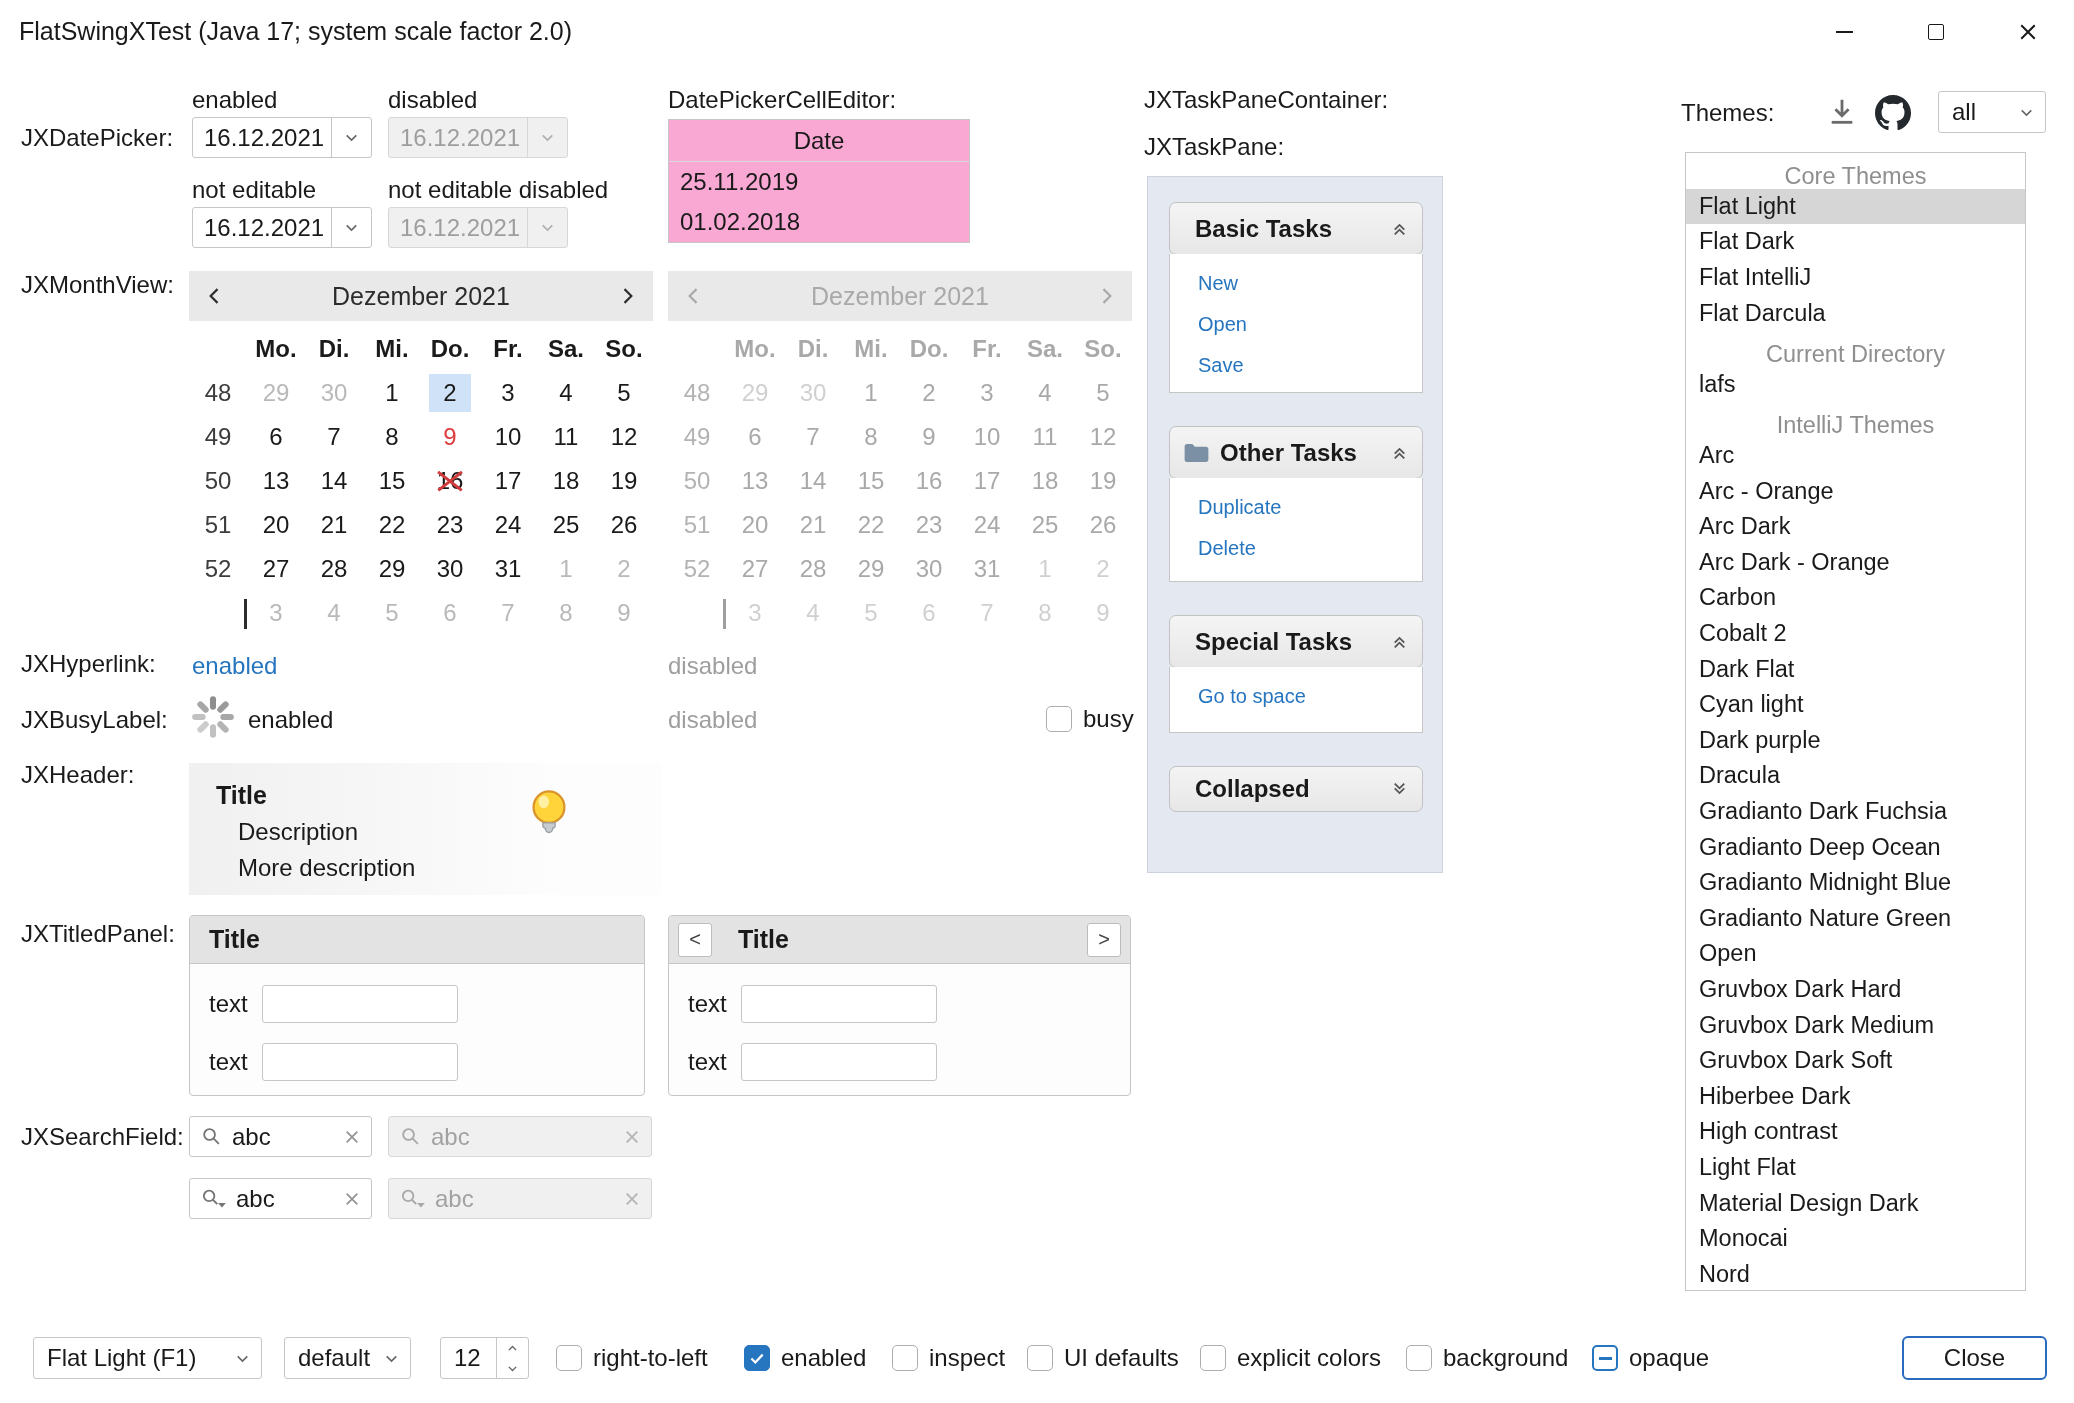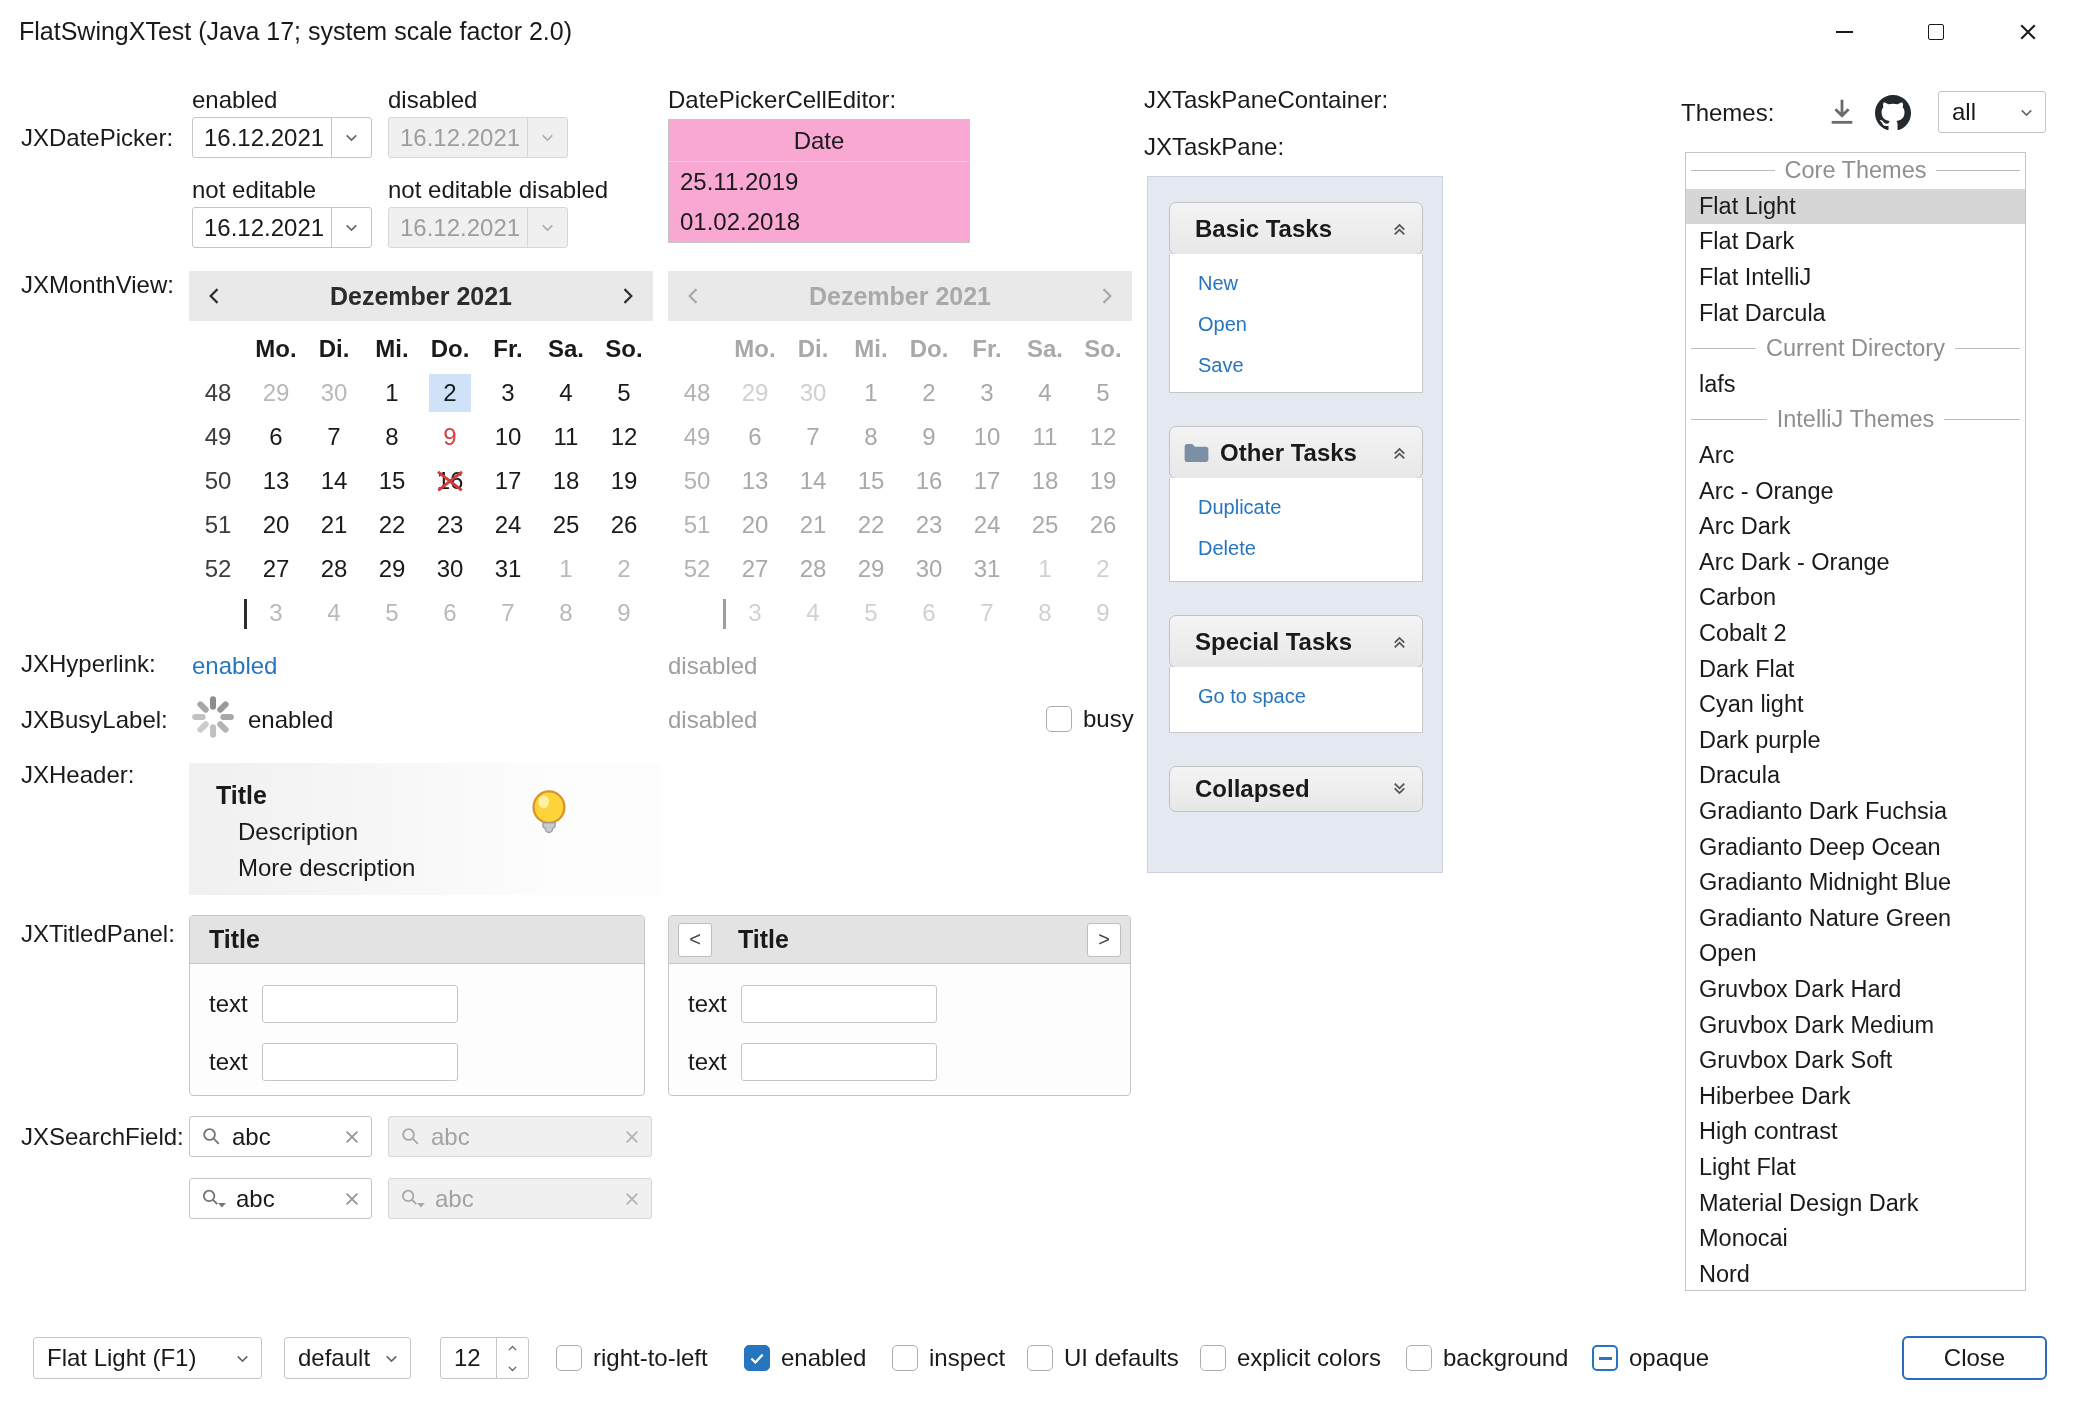--- a/index.html
+++ b/index.html
@@ -25,21 +25,21 @@
   .datepicker.disabled{background:#f0f0f0;border-color:#d7d7d7;color:#9e9e9e;}
   .datepicker.disabled .arrow{border-left-color:#d7d7d7;color:#aeaeae;}
   
   .cell-editor{position:absolute;left:668px;top:119px;width:302px;border:1px solid #c6c6c6;background:#f9a8d4;}
   .ce-header{height:42px;border-bottom:1px solid #d9d9d9;display:flex;align-items:center;justify-content:center;font-size:24px;}
   .ce-row{height:40px;display:flex;align-items:center;padding-left:11px;font-size:24px;}
   
   .cal{position:absolute;width:464px;background:#fff;}
   .cal-header{height:50px;background:#e9e9e9;display:flex;align-items:center;color:#2c2c2c;}
   .cal-nav{width:52px;height:100%;display:flex;align-items:center;justify-content:center;}
-  .cal-title{flex:1;text-align:center;font-weight:bold;font-size:25px;}
+  .cal-title{flex:1;text-align:center;font-weight:normal;font-size:25px;}
   .cal-grid{display:grid;grid-template-columns:repeat(8,58px);grid-auto-rows:44px;padding-top:6px;}
   .cell{display:flex;align-items:center;justify-content:center;font-size:24px;}
   .cell.wd{font-weight:bold;}
   .cell.wknum{color:#3c3c3c;}
   .cell.day span{width:42px;height:38px;display:flex;align-items:center;justify-content:center;}
   .day.muted{color:#b9b9b9;}
   .day.sel span{background:#cfe2f7;}
   .day.red{color:#dd3d3d;}
   .day.crossed span{position:relative;}
   .day.crossed span::before,.day.crossed span::after{content:"";position:absolute;left:50%;top:50%;
@@ -103,21 +103,21 @@
   
   .icon-btn{position:absolute;display:flex;align-items:center;justify-content:center;}
   .combo{position:absolute;height:42px;border:1px solid #c6c6c6;border-radius:3px;background:#fff;
     display:flex;align-items:center;padding-left:13px;font-size:24px;}
   .combo .cv{flex:1;white-space:nowrap;}
   .combo .carrow{width:38px;display:flex;align-items:center;justify-content:center;color:#666;flex:0 0 38px;}
   .themes-list{position:absolute;left:1685px;top:152px;width:341px;height:1139px;border:1px solid #c6c6c6;
     background:#fff;overflow:hidden;font-size:23.5px;}
   .theme-item{height:35.6px;display:flex;align-items:center;padding-left:13px;white-space:nowrap;}
   .theme-item.selected{background:#d6d6d6;}
-  .sep{height:35.6px;display:flex;align-items:center;color:#8f8f8f;gap:10px;padding:0 5px;white-space:nowrap;}
+  .sep{height:35.6px;display:flex;align-items:center;color:#8f8f8f;gap:10px;padding:0 5px;white-space:nowrap;flex-direction:column;}
   .sep-line{flex:1;height:1px;background:#bdbdbd;}
   
   .spinner{position:absolute;left:440px;top:1337px;width:89px;height:42px;border:1px solid #c6c6c6;
     border-radius:3px;display:flex;background:#fff;}
   .spin-val{flex:1;display:flex;align-items:center;padding-left:13px;font-size:24px;}
   .spin-btns{width:32px;border-left:1px solid #c6c6c6;display:flex;flex-direction:column;color:#666;}
   .spin-btns div{flex:1;display:flex;align-items:center;justify-content:center;}
   .checkbox-group{position:absolute;left:0;top:1337px;width:2074px;height:42px;}
   .close-btn{position:absolute;left:1902px;top:1336px;width:145px;height:44px;border:2px solid #2b6bbf;
     border-radius:6px;background:#fff;font-size:24px;display:flex;align-items:center;justify-content:center;}

